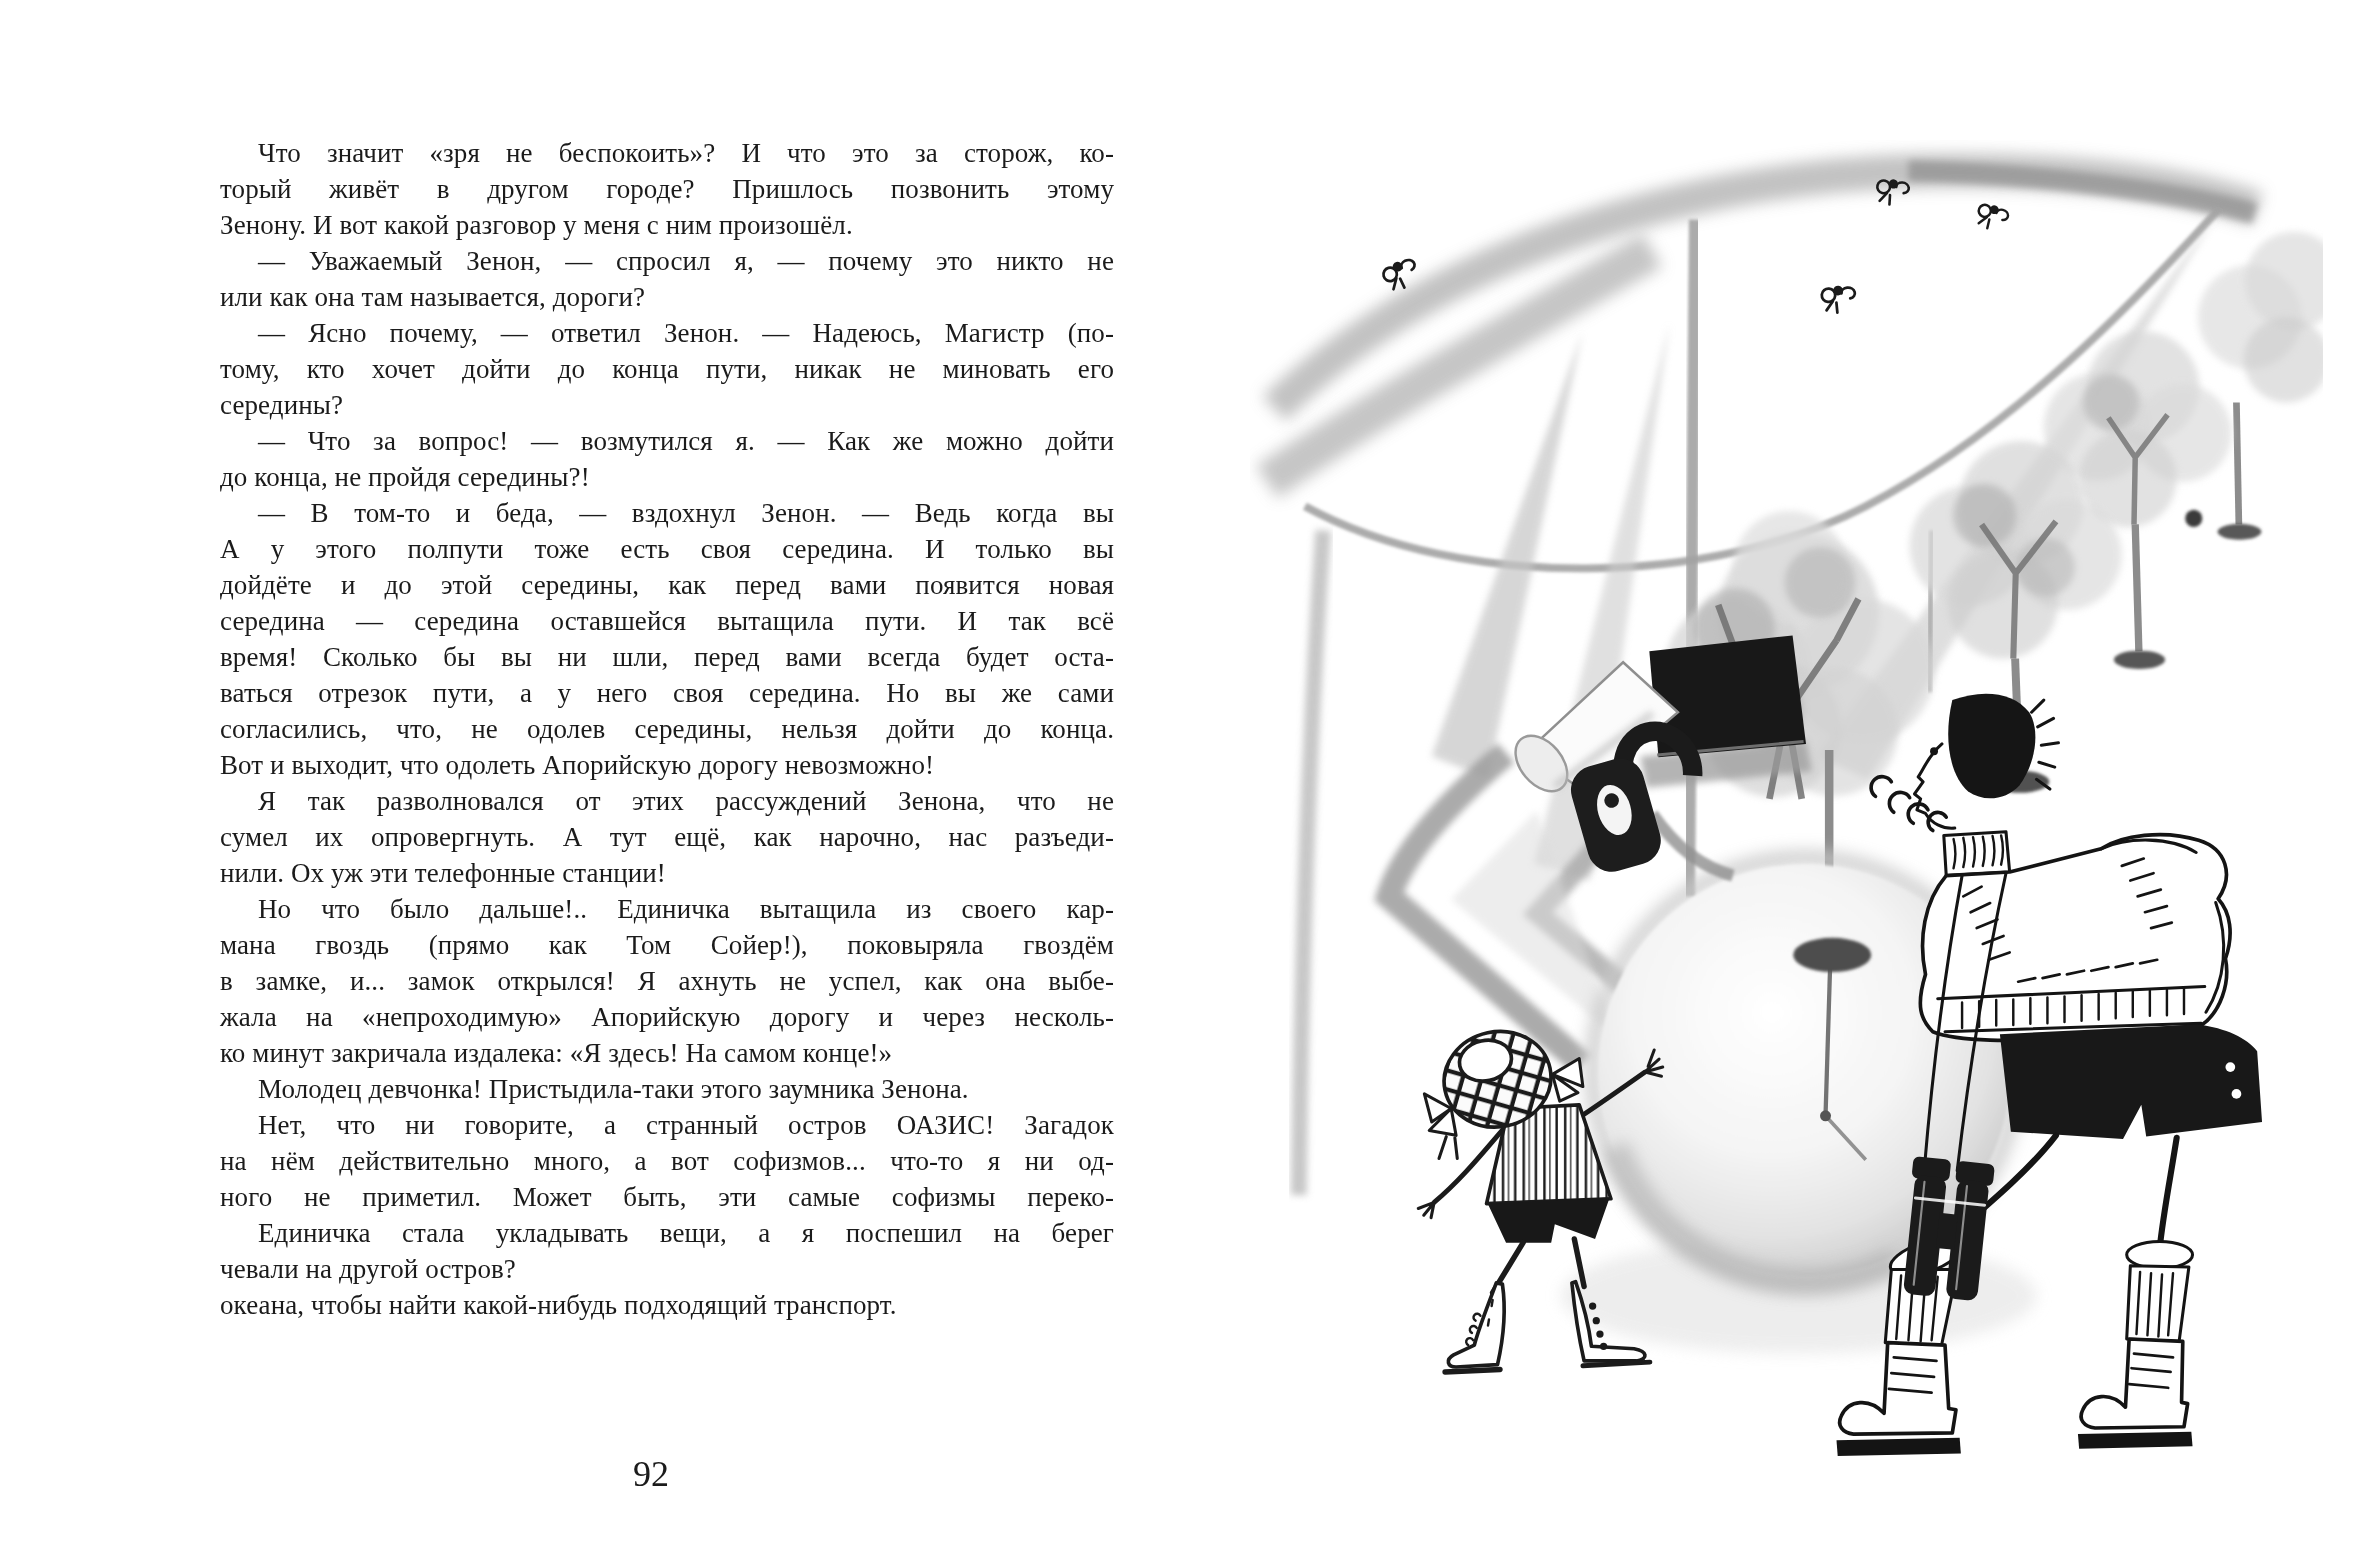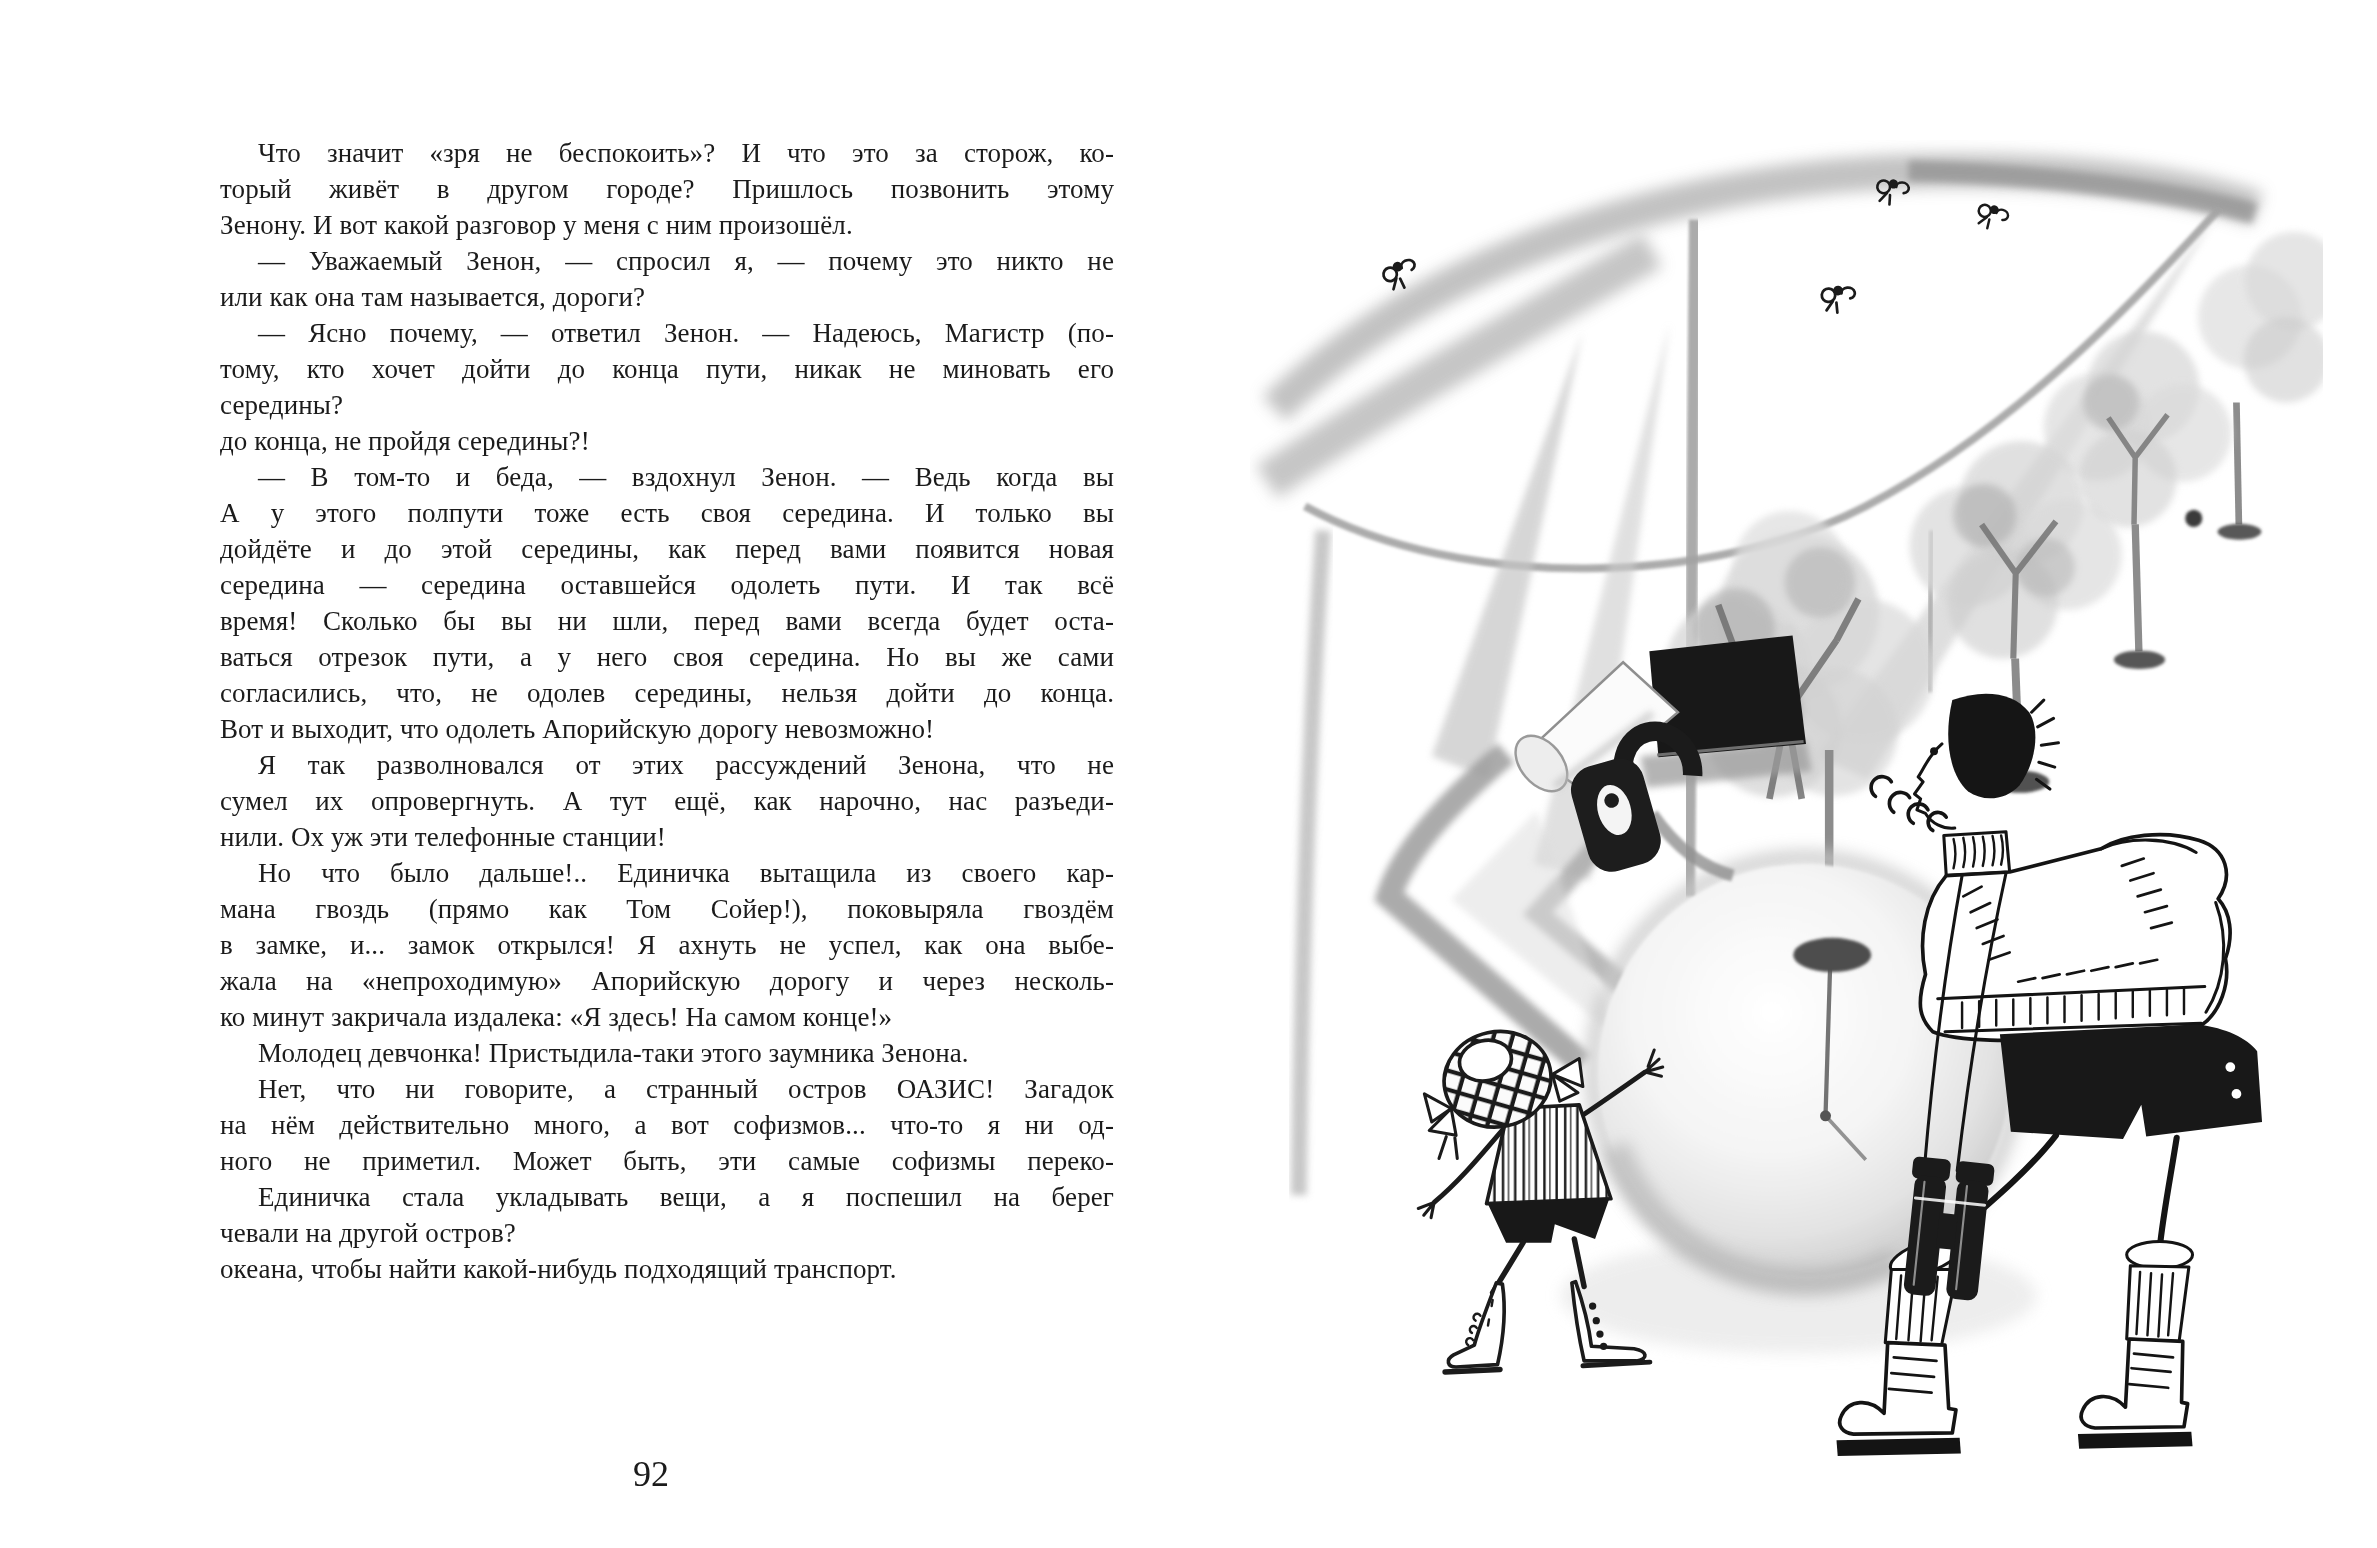--- a/index.html
+++ b/index.html
@@ -21,25 +21,26 @@
 
   <div class="textblock" id="textblock">
       <div class="line indent">Что значит «зря не беспокоить»? И что это за сторож, ко-</div>
       <div class="line">торый живёт в другом городе? Пришлось позвонить этому</div>
       <div class="line plast">Зенону. И вот какой разговор у меня с ним произошёл.</div>
       <div class="line indent">— Уважаемый Зенон, — спросил я, — почему это никто не</div>
       <div class="line plast">или как она там называется, дороги?</div>
       <div class="line indent">— Ясно почему, — ответил Зенон. — Надеюсь, Магистр (по-</div>
       <div class="line">тому, кто хочет дойти до конца пути, никак не миновать его</div>
       <div class="line plast">середины?</div>
+      <div class="line indent">— Что за вопрос! — возмутился я. — Как же можно дойти</div>
       <div class="line plast">до конца, не пройдя середины?!</div>
       <div class="line indent">— В том-то и беда, — вздохнул Зенон. — Ведь когда вы</div>
       <div class="line">А у этого полпути тоже есть своя середина. И только вы</div>
       <div class="line">дойдёте и до этой середины, как перед вами появится новая</div>
-      <div class="line">середина — середина оставшейся одолеть пути. И так всё</div>
+      <div class="line">середина — середина оставшейся вытащила пути. И так всё</div>
       <div class="line">время! Сколько бы вы ни шли, перед вами всегда будет оста-</div>
       <div class="line">ваться отрезок пути, а у него своя середина. Но вы же сами</div>
       <div class="line">согласились, что, не одолев середины, нельзя дойти до конца.</div>
       <div class="line plast">Вот и выходит, что одолеть Апорийскую дорогу невозможно!</div>
       <div class="line indent">Я так разволновался от этих рассуждений Зенона, что не</div>
       <div class="line">сумел их опровергнуть. А тут ещё, как нарочно, нас разъеди-</div>
       <div class="line plast">нили. Ох уж эти телефонные станции!</div>
       <div class="line indent">Но что было дальше!.. Единичка вытащила из своего кар-</div>
       <div class="line">мана гвоздь (прямо как Том Сойер!), поковыряла гвоздём</div>
       <div class="line">в замке, и... замок открылся! Я ахнуть не успел, как она выбе-</div>

